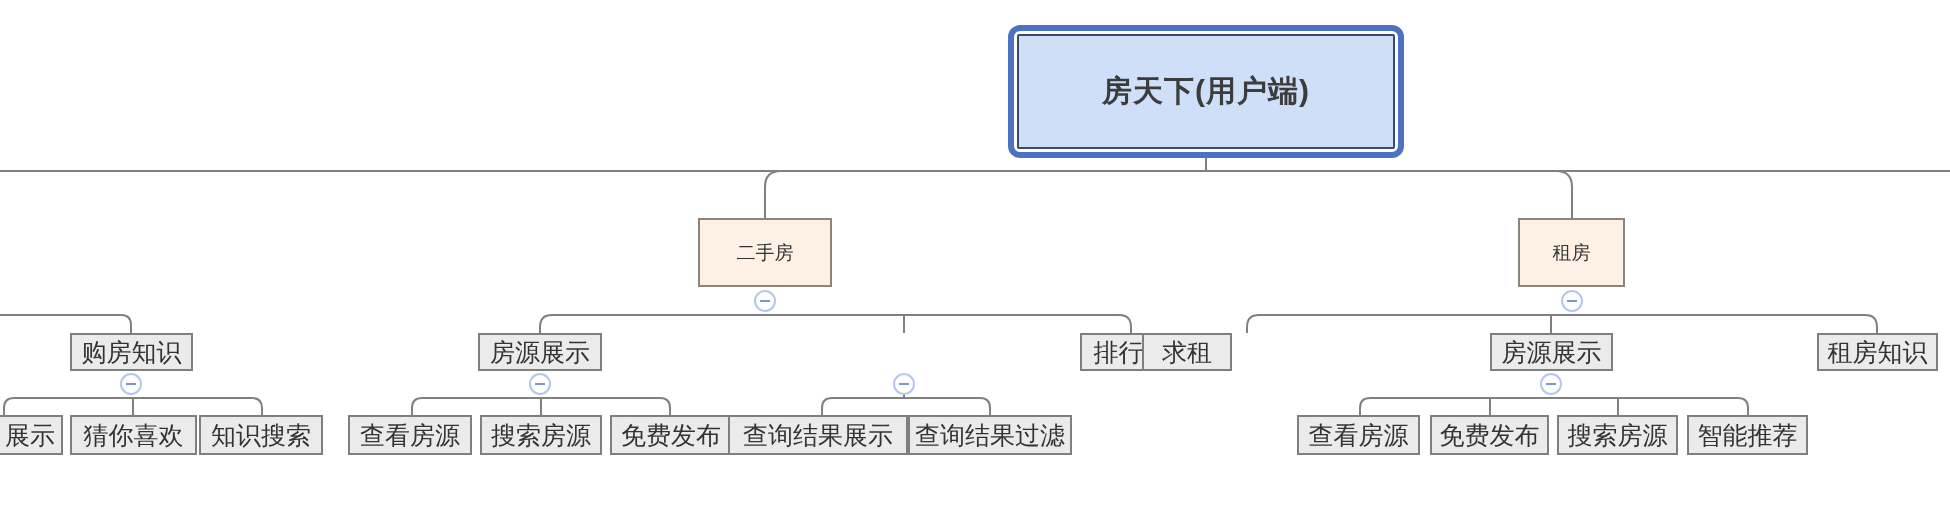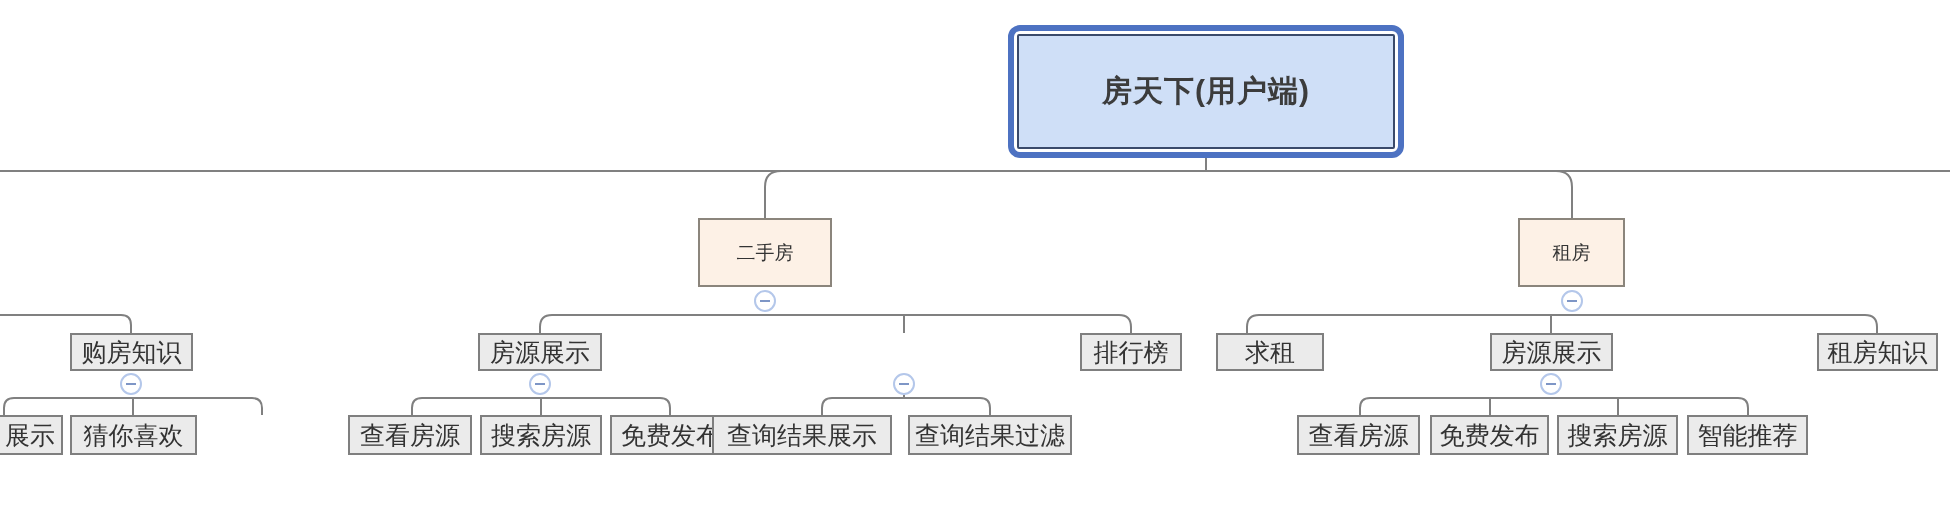--- a/index.html
+++ b/index.html
@@ -68,30 +68,31 @@
   <div class="root-outer">
     <div class="root-inner">房天下(用户端)</div>
   </div>
 
   <div class="node branch" style="left:698px;width:134px;">二手房</div>
   <div class="node branch" style="left:1518px;width:107px;">租房</div>
 
   <div class="node topic lvl3" style="left:70px;width:123px;">购房知识</div>
   <div class="node topic lvl3" style="left:478px;width:124px;">房源展示</div>
   <div class="node topic lvl3" style="left:1080px;width:102px;">排行榜</div>
-  <div class="node topic lvl3" style="left:1216px;width:108px;font-family:Liberation Mono, monospace;">求租</div>
+  <div class="node topic lvl3" style="left:1142px;width:90px;font-family:Liberation Mono, monospace;">求租</div>
   <div class="node topic lvl3" style="left:1490px;width:123px;">房源展示</div>
   <div class="node topic lvl3" style="left:1817px;width:121px;">租房知识</div>
 
   <div class="node topic lvl4 clip-left" style="left:-55px;width:118px;">展示</div>
   <div class="node topic lvl4" style="left:70px;width:127px;">猜你喜欢</div>
+  <div class="node topic lvl4" style="left:199px;width:124px;">知识搜索</div>
   <div class="node topic lvl4" style="left:348px;width:124px;">查看房源</div>
   <div class="node topic lvl4" style="left:480px;width:122px;">搜索房源</div>
   <div class="node topic lvl4" style="left:610px;width:122px;">免费发布</div>
-  <div class="node topic lvl4" style="left:712px;width:180px;">查询结果展示</div>
+  <div class="node topic lvl4" style="left:728px;width:180px;">查询结果展示</div>
   <div class="node topic lvl4" style="left:908px;width:164px;">查询结果过滤</div>
   <div class="node topic lvl4" style="left:1297px;width:123px;">查看房源</div>
   <div class="node topic lvl4" style="left:1430px;width:119px;">免费发布</div>
   <div class="node topic lvl4" style="left:1557px;width:121px;">搜索房源</div>
   <div class="node topic lvl4" style="left:1687px;width:121px;">智能推荐</div>
 
   <div class="collapse" style="left:754px;top:290px;">
     <span class="bar"></span>
   </div>
   <div class="collapse" style="left:1561px;top:290px;">

